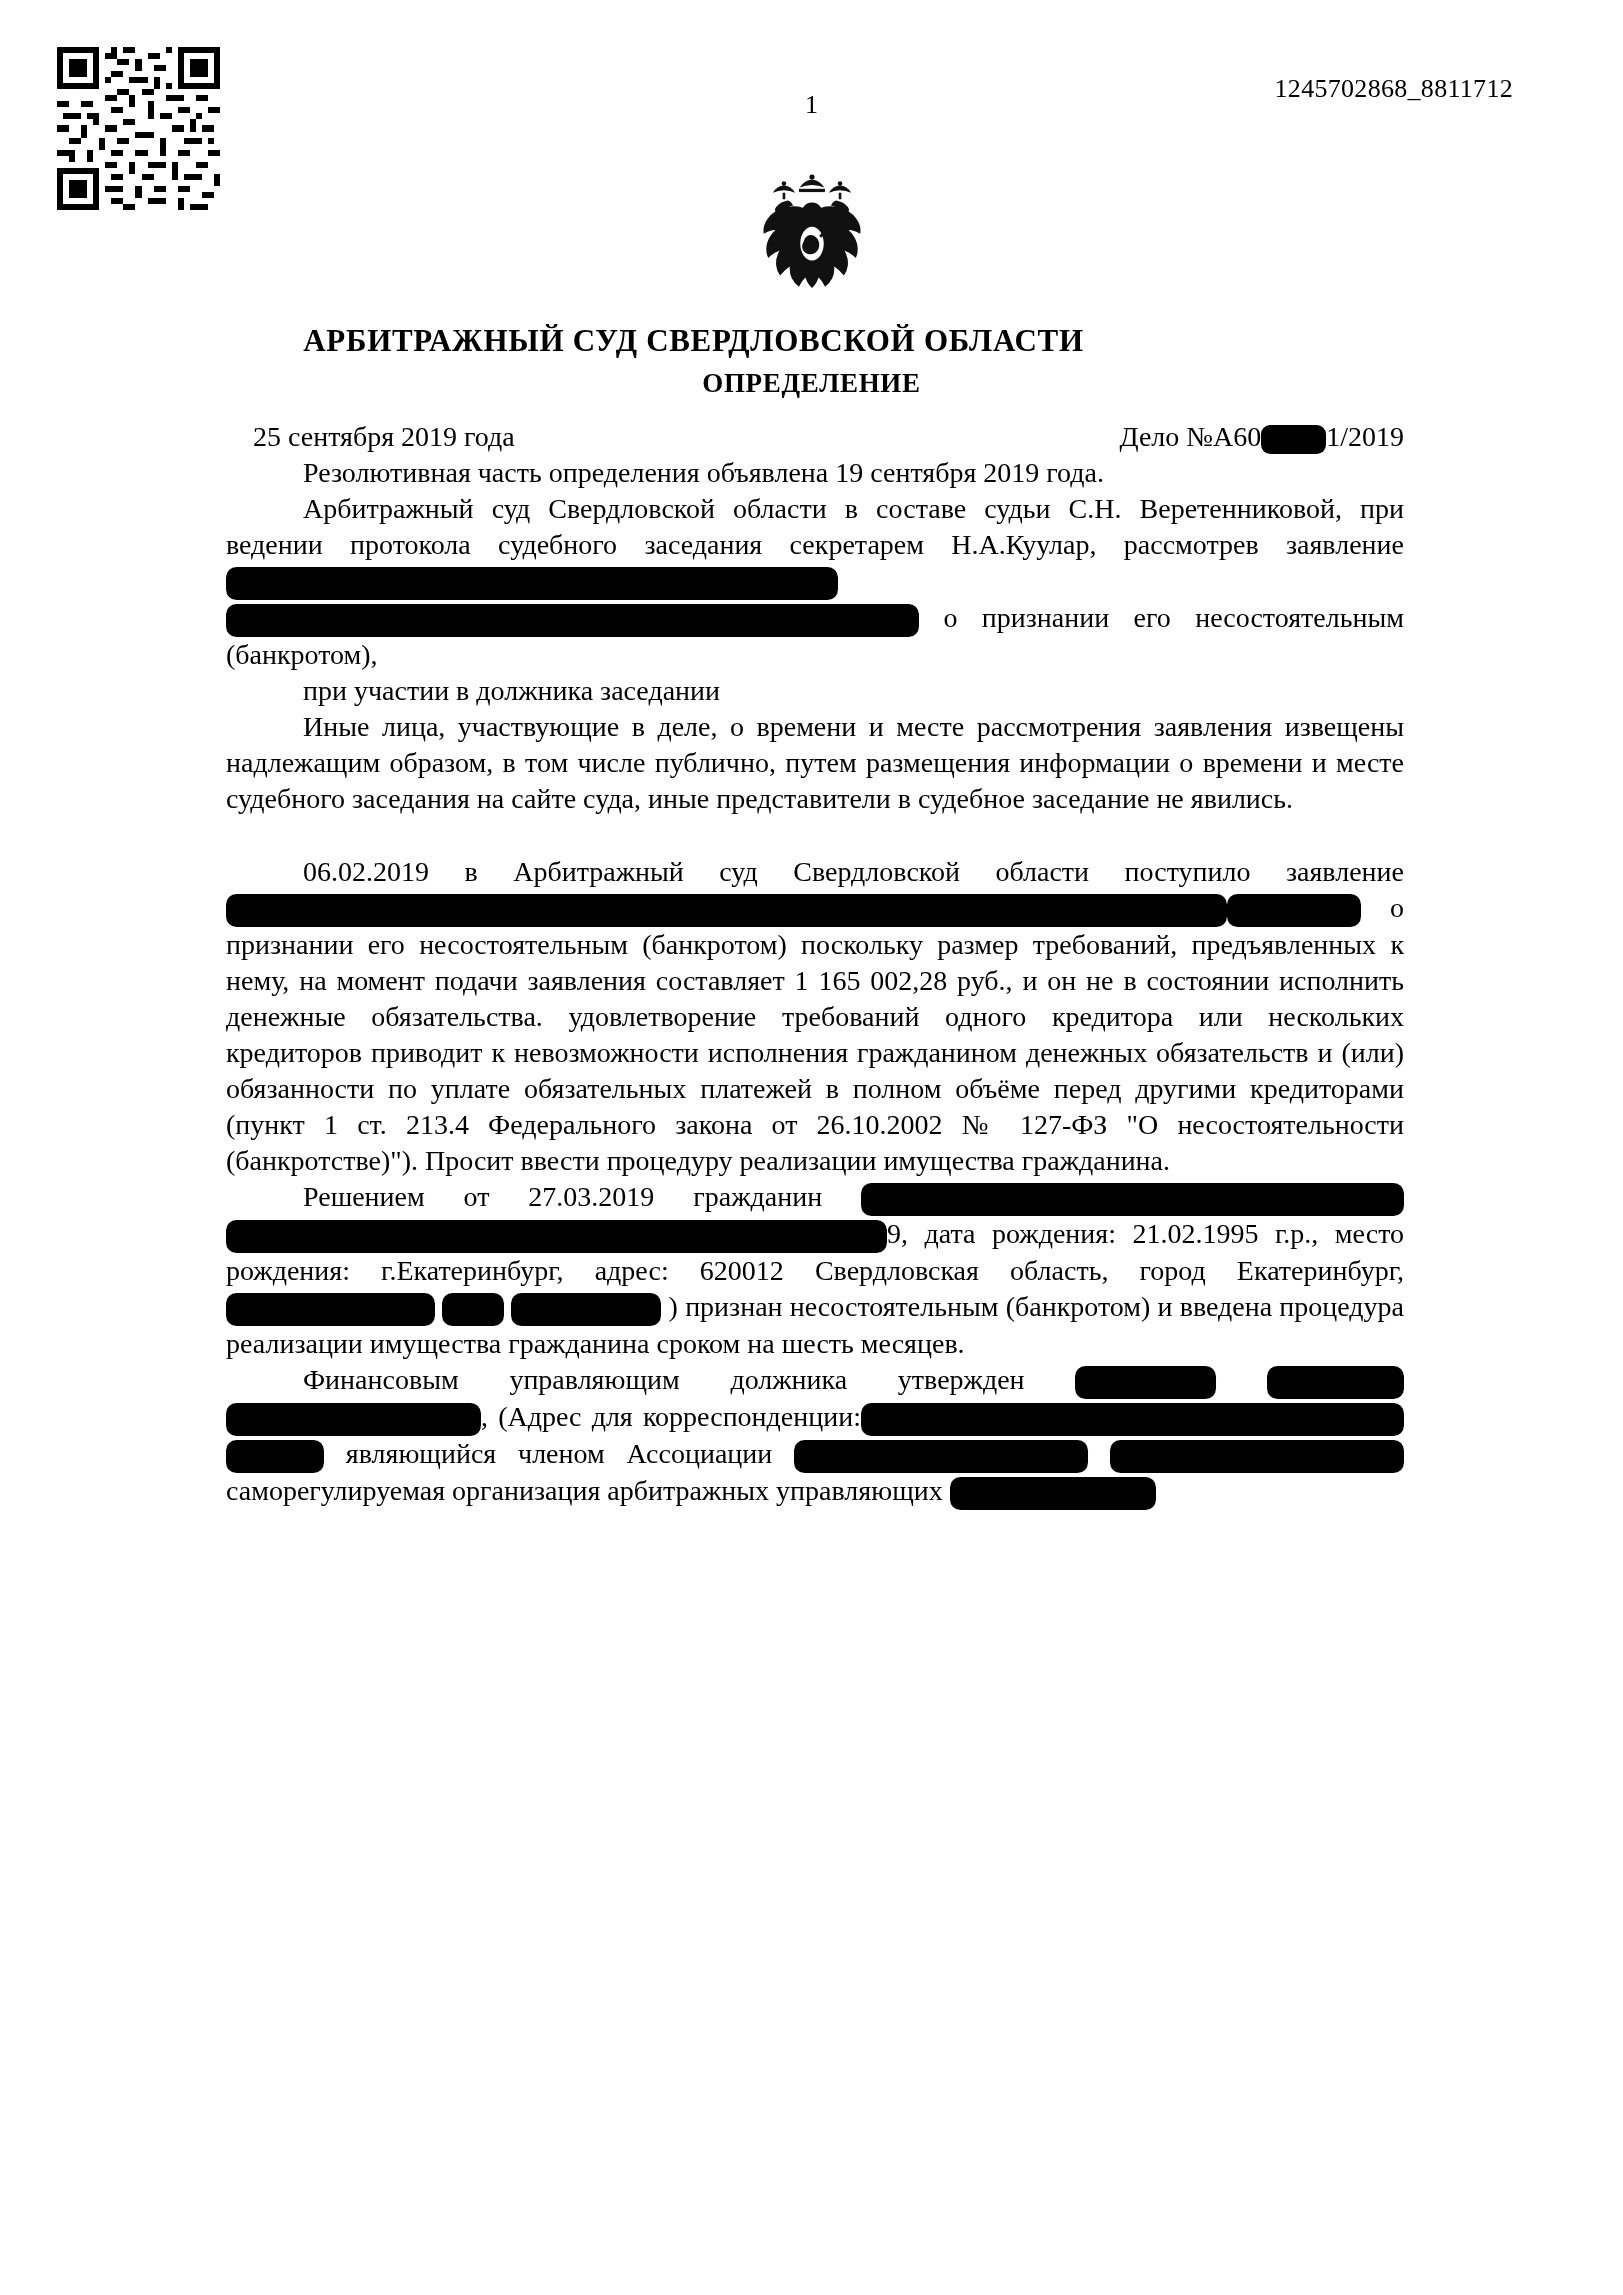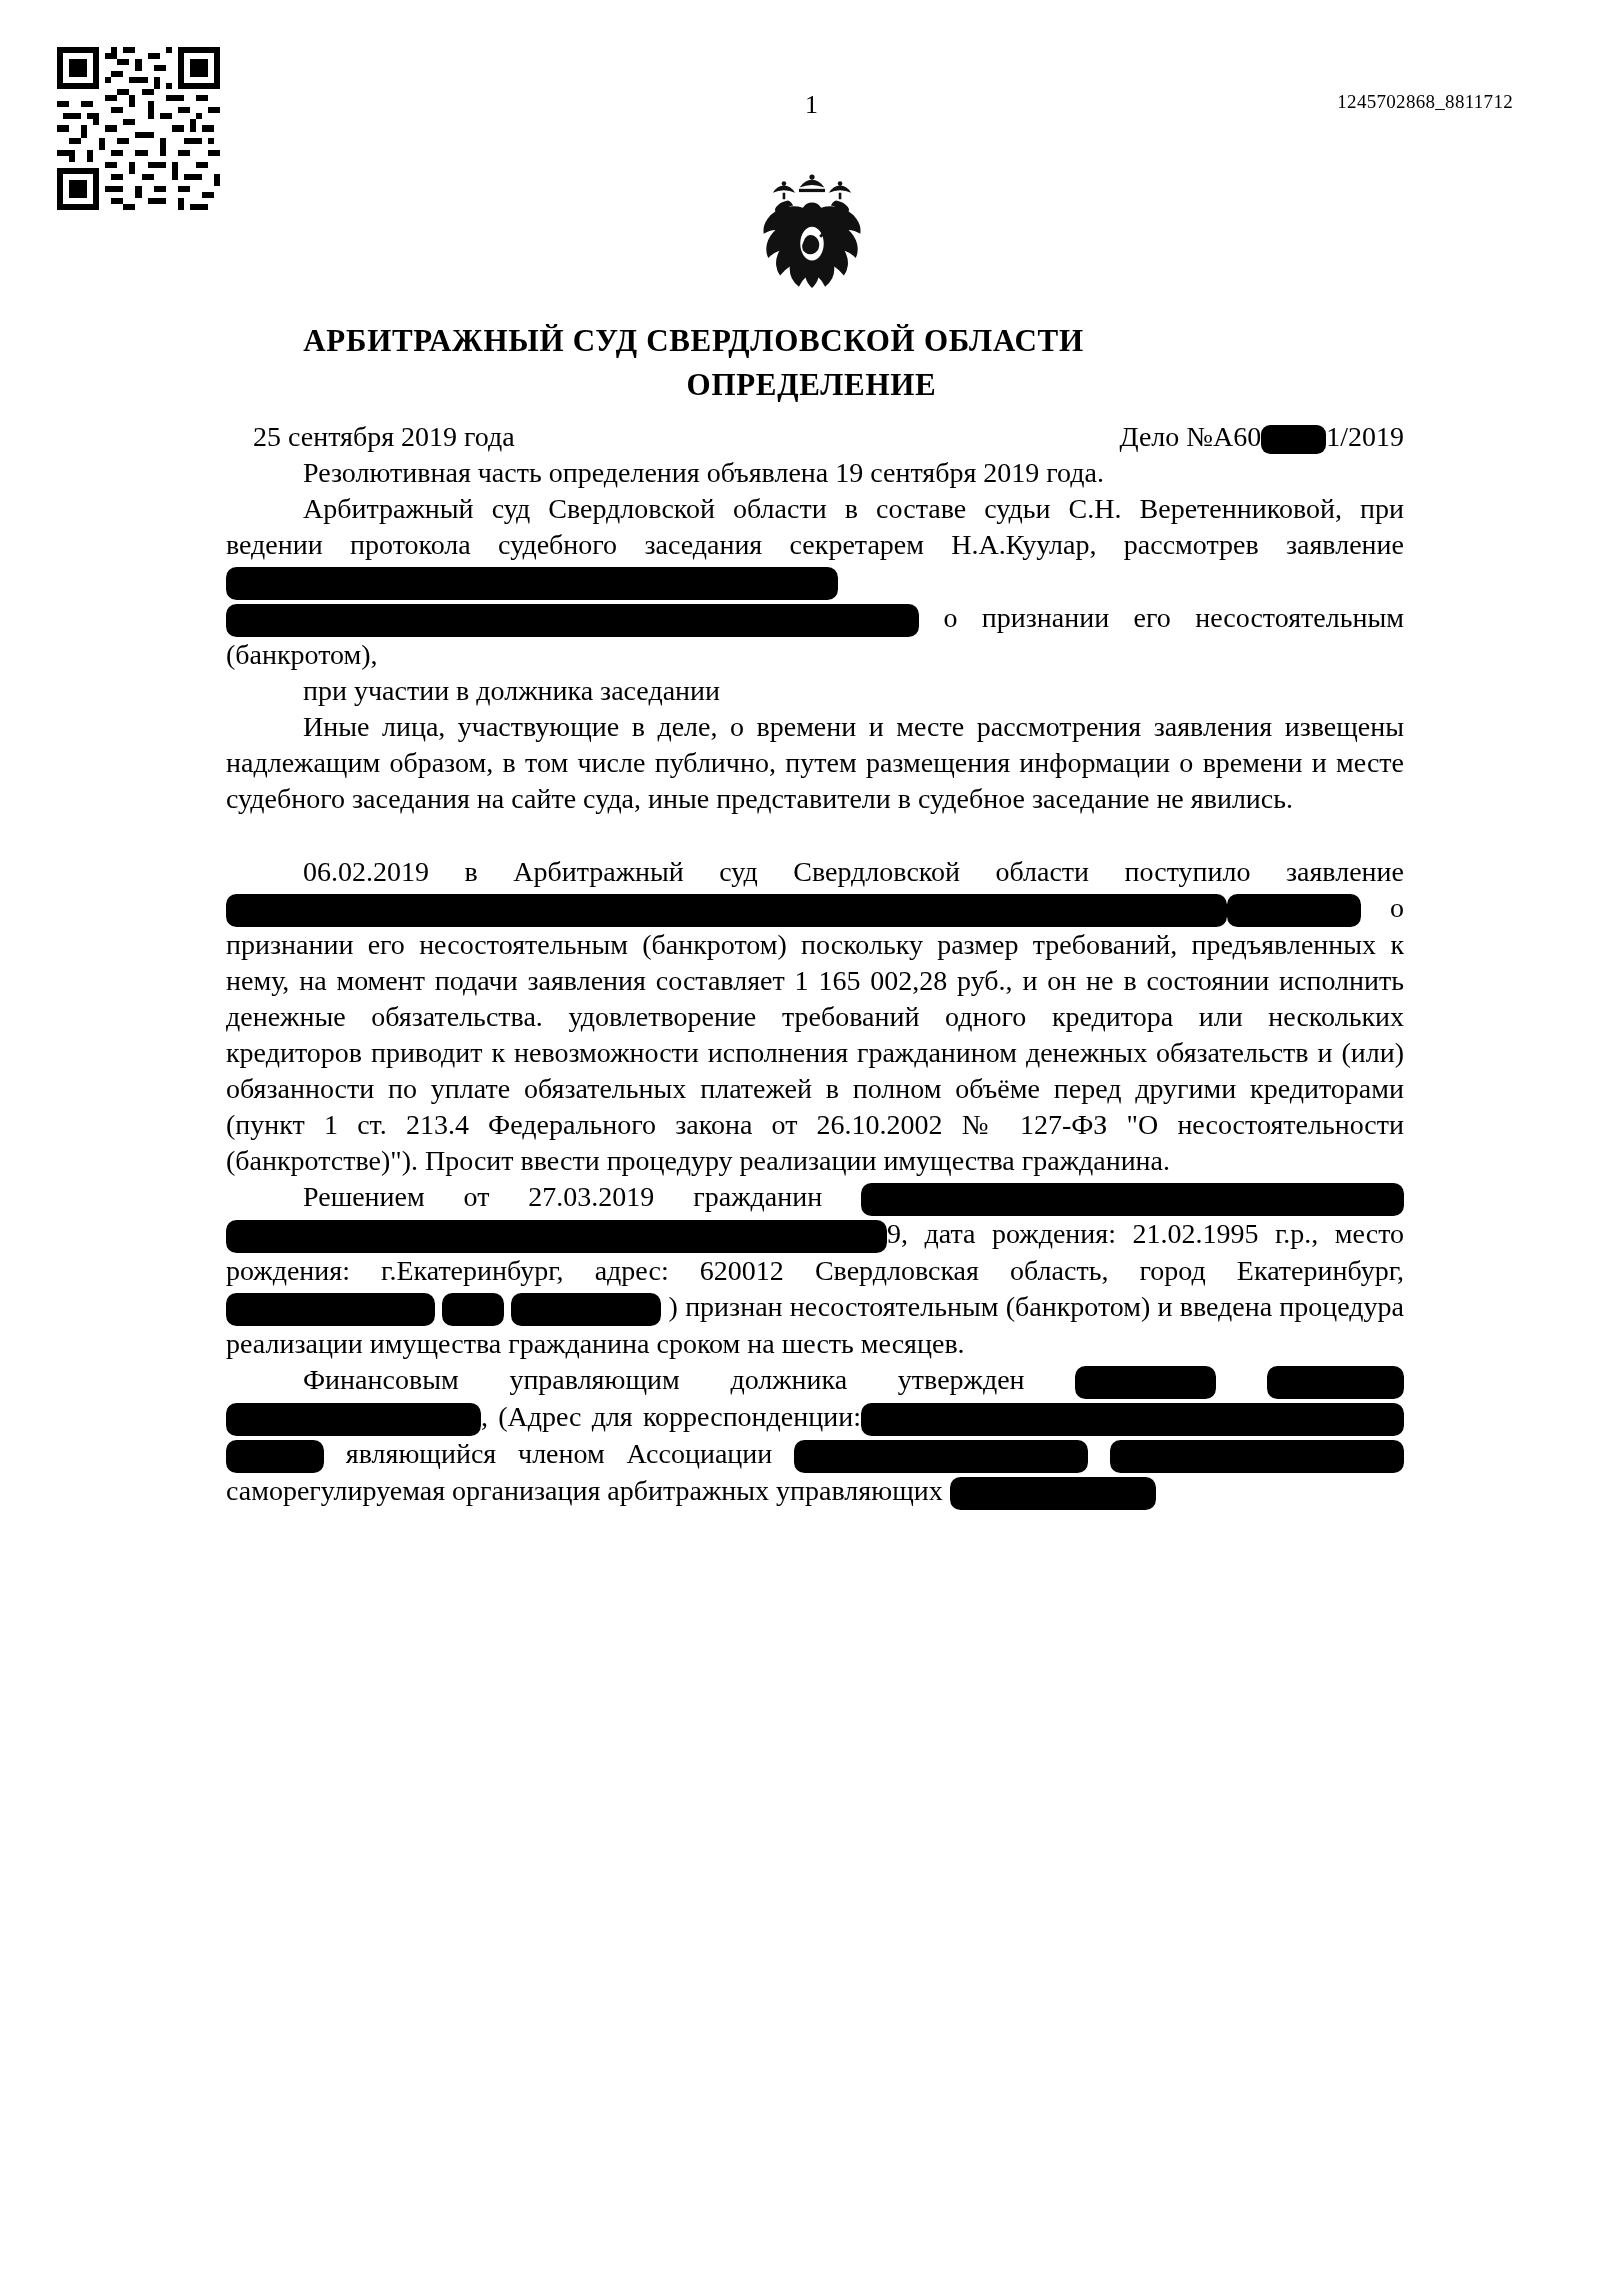--- a/index.html
+++ b/index.html
@@ -36,22 +36,22 @@
     left: 0;
     top: 92px;
     width: 1623px;
     text-align: center;
     font-size: 26px;
     line-height: 1;
   }
   .doc-code {
     position: absolute;
     right: 110px;
-    top: 92px;
-    font-size: 19px;
+    top: 76px;
+    font-size: 26px;
     line-height: 1;
     letter-spacing: 0.3px;
     margin-left: 12px;
   }
 
   .emblem {
     position: absolute;
     left: 50%;
     top: 173px;
     transform: translateX(-50%);
@@ -70,21 +70,21 @@
     font-weight: bold;
     letter-spacing: 0.7px;
     line-height: 1.12;
   }
   .doc-type {
     position: absolute;
     left: 0;
     top: 368px;
     width: 1623px;
     text-align: center;
-    font-size: 31px;
+    font-size: 27px;
     font-weight: bold;
     letter-spacing: 0.7px;
     line-height: 1.12;
   }
 
   
   .body {
     position: absolute;
     left: 226px;
     top: 419px;

